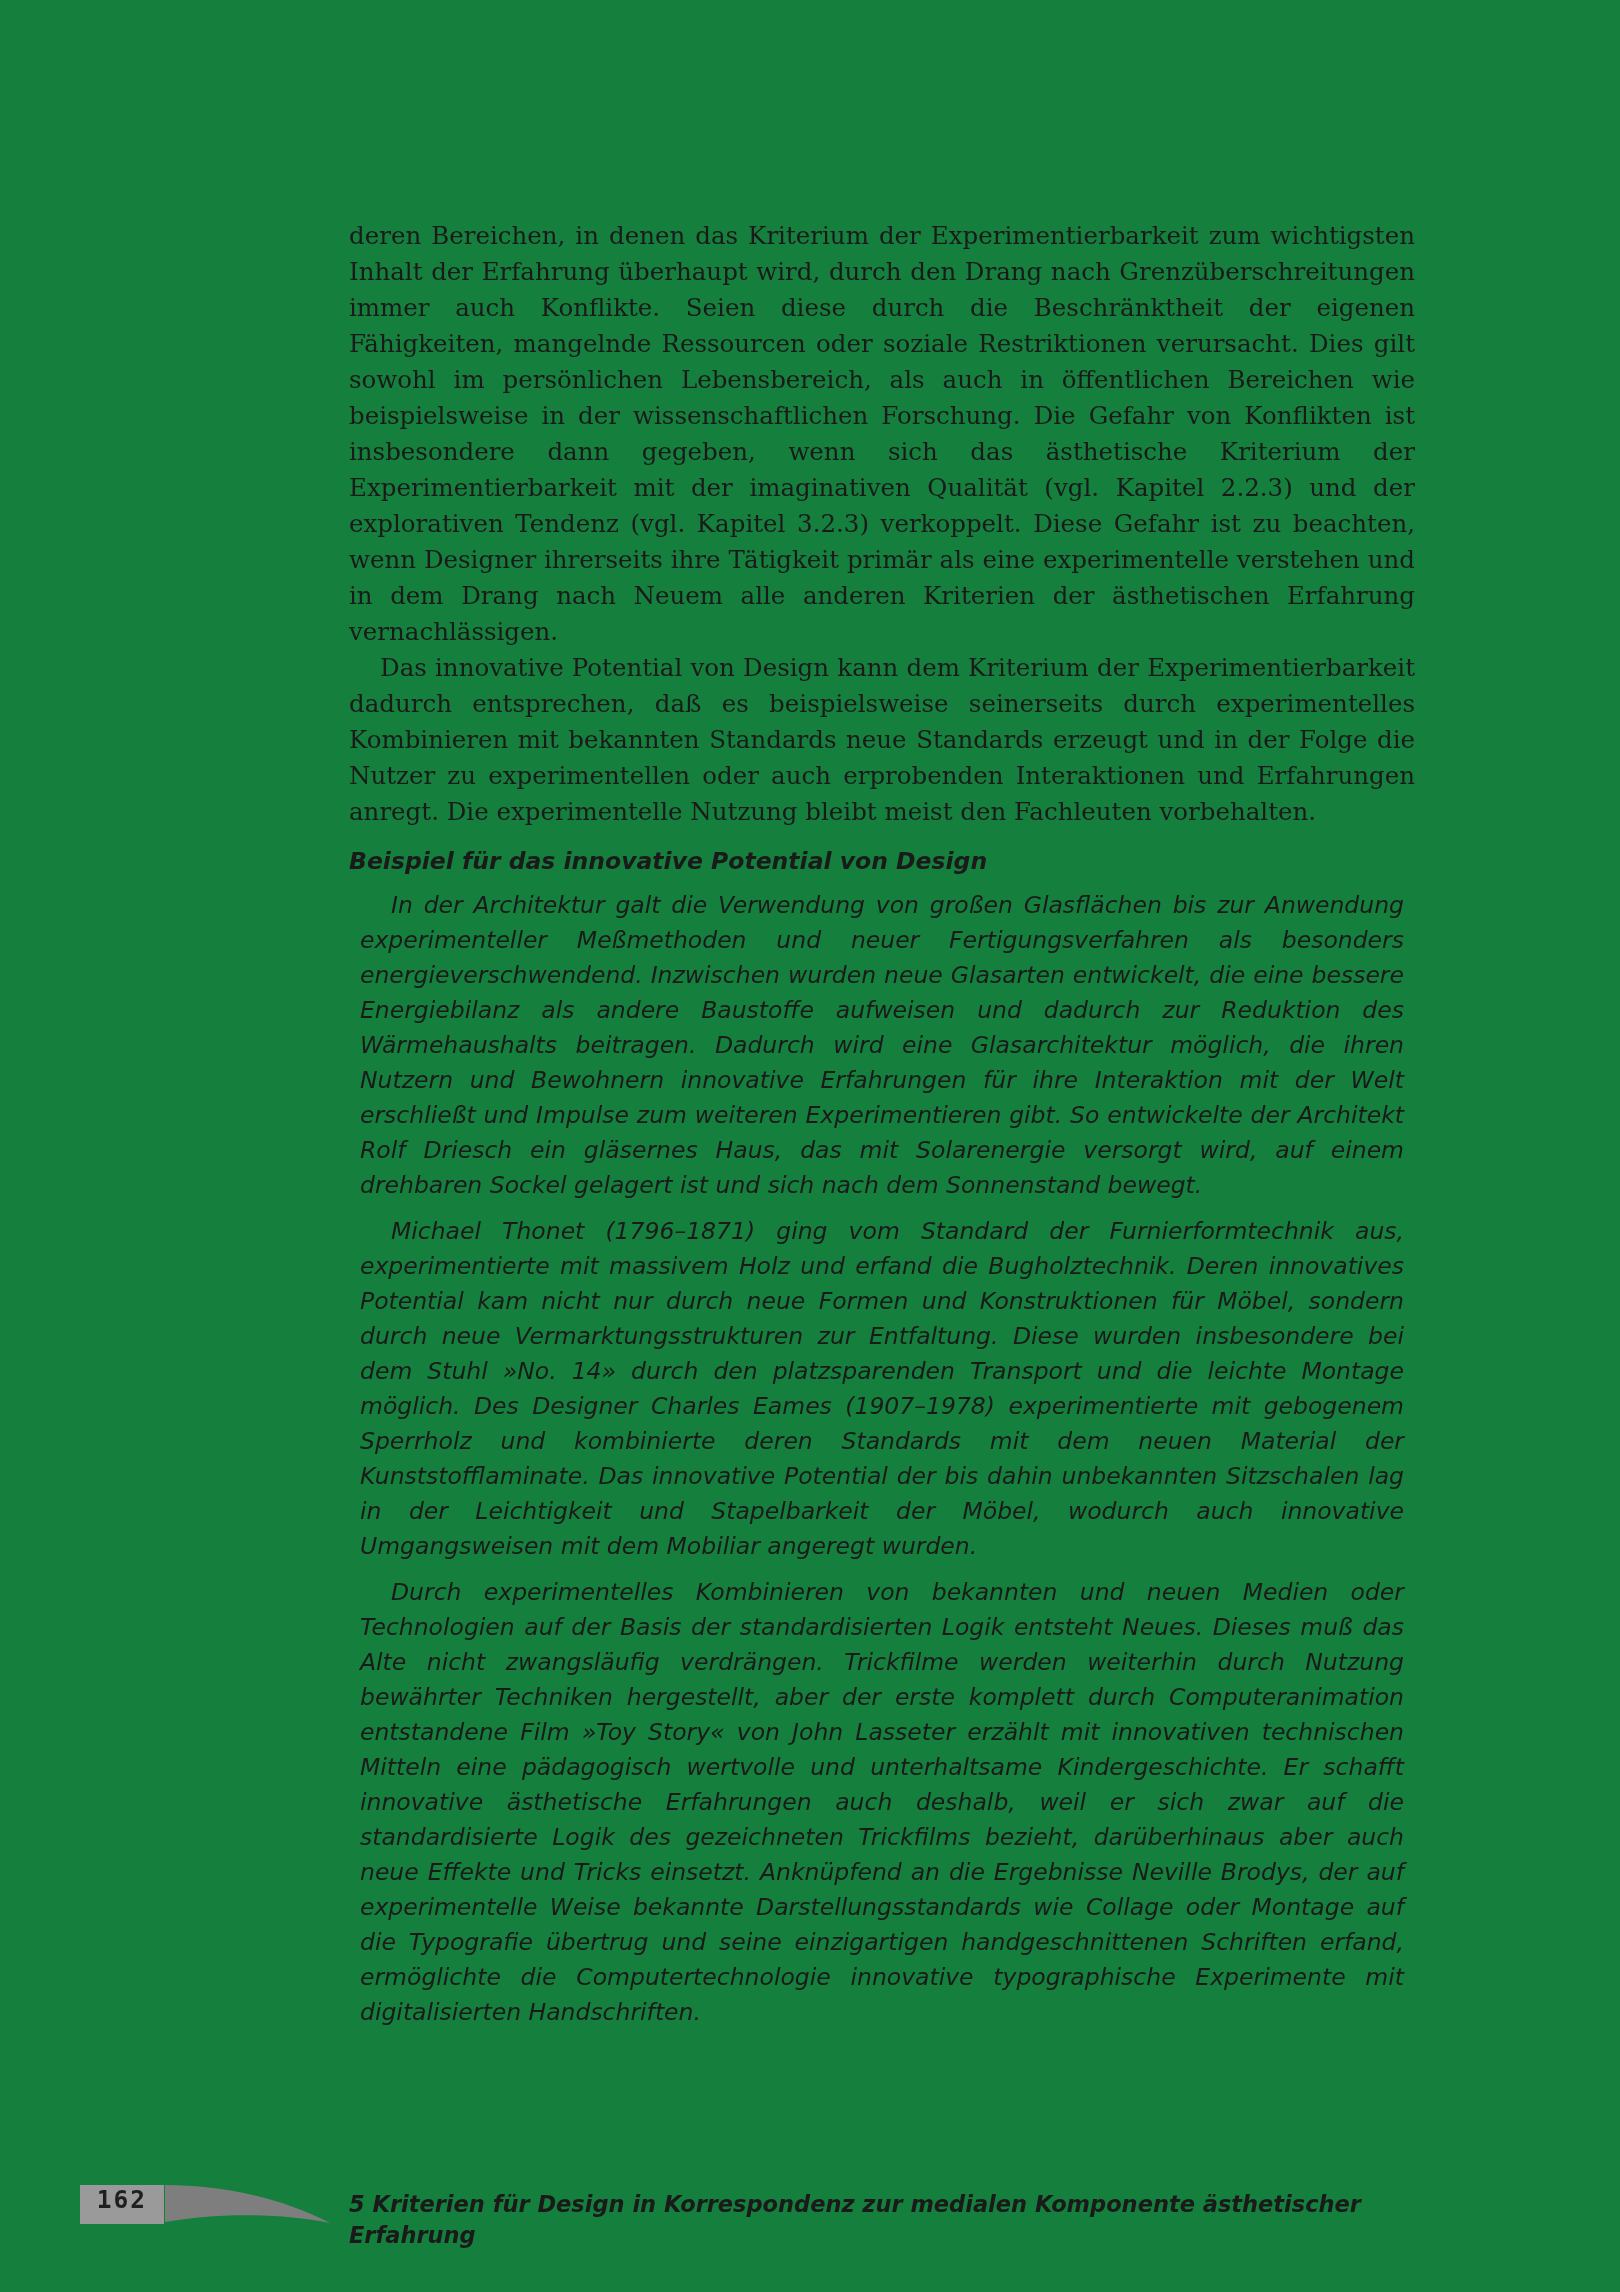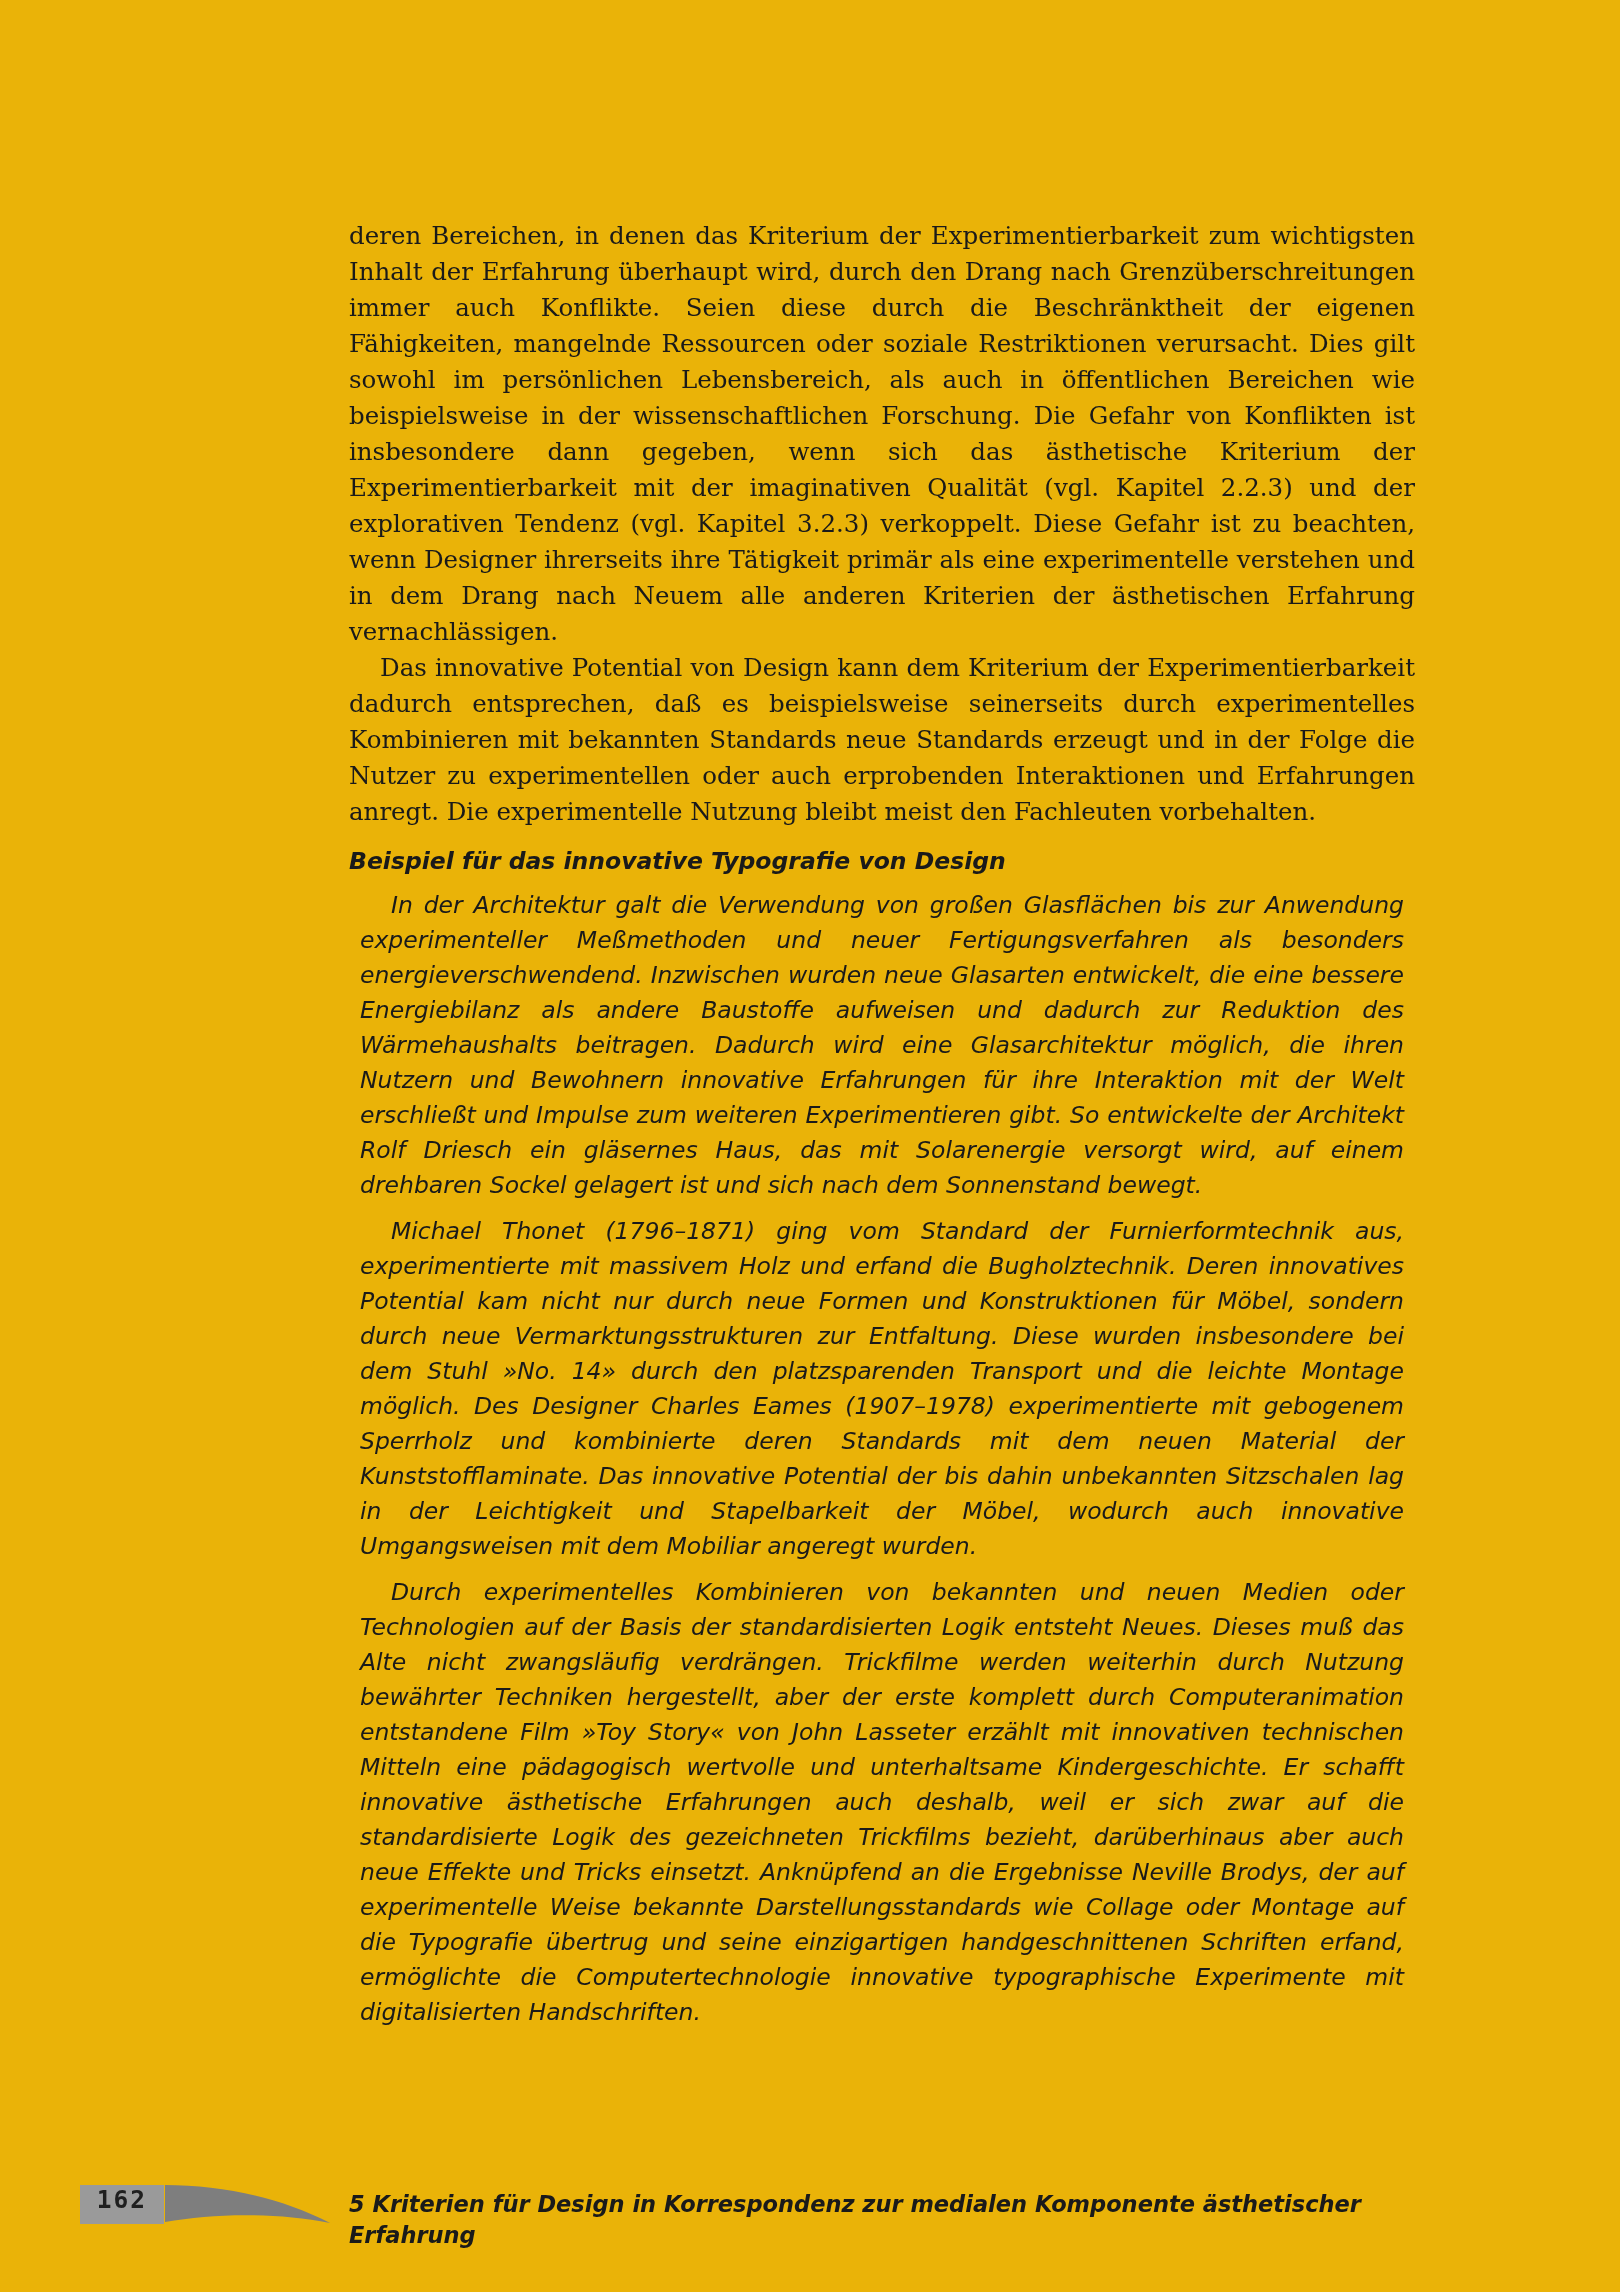--- a/index.html
+++ b/index.html
@@ -4,21 +4,21 @@
 <style>
   html, body {
     margin: 0;
     padding: 0;
     background: #ffffff;
   }
   .page {
     position: relative;
     width: 1620px;
     height: 2293px;
-    background: #eab308;
+    background: #15803d;
     overflow: hidden;
   }
   .content {
     position: absolute;
     left: 349px;
     top: 218px;
     width: 1066px;
     color: #1a1a1a;
   }
   p.body-serif {
@@ -97,21 +97,21 @@
 </style>
 </head>
 <body>
 
 <div class="page">
 
   <main class="content">
     <p class="body-serif">deren Bereichen, in denen das Kriterium der Experimentierbarkeit zum wichtigsten Inhalt der Erfahrung überhaupt wird, durch den Drang nach Grenzüberschreitungen immer auch Konflikte. Seien diese durch die Beschränktheit der eigenen Fähigkeiten, mangelnde Ressourcen oder soziale Restriktionen verursacht. Dies gilt sowohl im persönlichen Lebensbereich, als auch in öffentlichen Bereichen wie beispielsweise in der wissenschaftlichen Forschung. Die Gefahr von Konflikten ist insbesondere dann gegeben, wenn sich das ästhetische Kriterium der Experimentierbarkeit mit der imaginativen Qualität (vgl. Kapitel 2.2.3) und der explorativen Tendenz (vgl. Kapitel 3.2.3) verkoppelt. Diese Gefahr ist zu beachten, wenn Designer ihrerseits ihre Tätigkeit primär als eine experimentelle verstehen und in dem Drang nach Neuem alle anderen Kriterien der ästhetischen Erfahrung vernachlässigen.</p>
     <p class="body-serif indent">Das innovative Potential von Design kann dem Kriterium der Experimentierbarkeit dadurch entsprechen, daß es beispielsweise seinerseits durch experimentelles Kombinieren mit bekannten Standards neue Standards erzeugt und in der Folge die Nutzer zu experimentellen oder auch erprobenden Interaktionen und Erfahrungen anregt. Die experimentelle Nutzung bleibt meist den Fachleuten vorbehalten.</p>
 
-    <h2 class="example-heading">Beispiel für das innovative Typografie von Design</h2>
+    <h2 class="example-heading">Beispiel für das innovative Potential von Design</h2>
 
     <p class="example indent">In der Architektur galt die Verwendung von großen Glasflächen bis zur Anwendung experimenteller Meßmethoden und neuer Fertigungsverfahren als besonders energieverschwendend. Inzwischen wurden neue Glasarten entwickelt, die eine bessere Energiebilanz als andere Baustoffe aufweisen und dadurch zur Reduktion des Wärmehaushalts beitragen. Dadurch wird eine Glasarchitektur möglich, die ihren Nutzern und Bewohnern innovative Erfahrungen für ihre Interaktion mit der Welt erschließt und Impulse zum weiteren Experimentieren gibt. So entwickelte der Architekt Rolf Driesch ein gläsernes Haus, das mit Solarenergie versorgt wird, auf einem drehbaren Sockel gelagert ist und sich nach dem Sonnenstand bewegt.</p>
     <p class="example indent">Michael Thonet (1796–1871) ging vom Standard der Furnierformtechnik aus, experimentierte mit massivem Holz und erfand die Bugholztechnik. Deren innovatives Potential kam nicht nur durch neue Formen und Konstruktionen für Möbel, sondern durch neue Vermarktungsstrukturen zur Entfaltung. Diese wurden insbesondere bei dem Stuhl »No. 14» durch den platzsparenden Transport und die leichte Montage möglich. Des Designer Charles Eames (1907–1978) experimentierte mit gebogenem Sperrholz und kombinierte deren Standards mit dem neuen Material der Kunststofflaminate. Das innovative Potential der bis dahin unbekannten Sitzschalen lag in der Leichtigkeit und Stapelbarkeit der Möbel, wodurch auch innovative Umgangsweisen mit dem Mobiliar angeregt wurden.</p>
     <p class="example indent">Durch experimentelles Kombinieren von bekannten und neuen Medien oder Technologien auf der Basis der standardisierten Logik entsteht Neues. Dieses muß das Alte nicht zwangsläufig verdrängen. Trickfilme werden weiterhin durch Nutzung bewährter Techniken hergestellt, aber der erste komplett durch Computeranimation entstandene Film »Toy Story« von John Lasseter erzählt mit innovativen technischen Mitteln eine pädagogisch wertvolle und unterhaltsame Kindergeschichte. Er schafft innovative ästhetische Erfahrungen auch deshalb, weil er sich zwar auf die standardisierte Logik des gezeichneten Trickfilms bezieht, darüberhinaus aber auch neue Effekte und Tricks einsetzt. Anknüpfend an die Ergebnisse Neville Brodys, der auf experimentelle Weise bekannte Darstellungsstandards wie Collage oder Montage auf die Typografie übertrug und seine einzigartigen handgeschnittenen Schriften erfand, ermöglichte die Computertechnologie innovative typographische Experimente mit digitalisierten Handschriften.</p>
   </main>
 
   <footer class="footer">
     <div class="pagenum-box">
       <span>162</span>
     </div>

